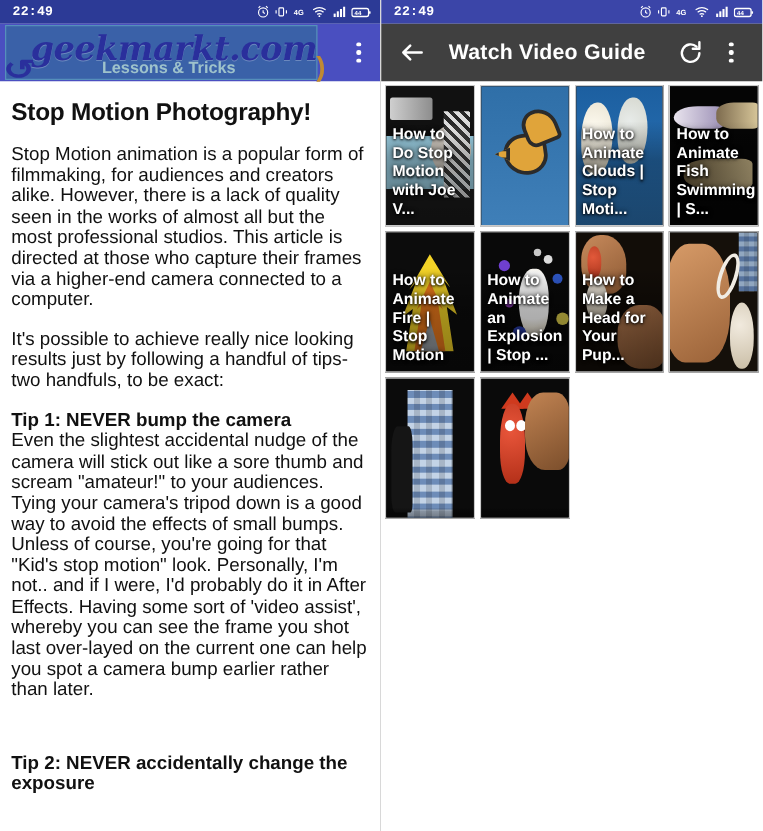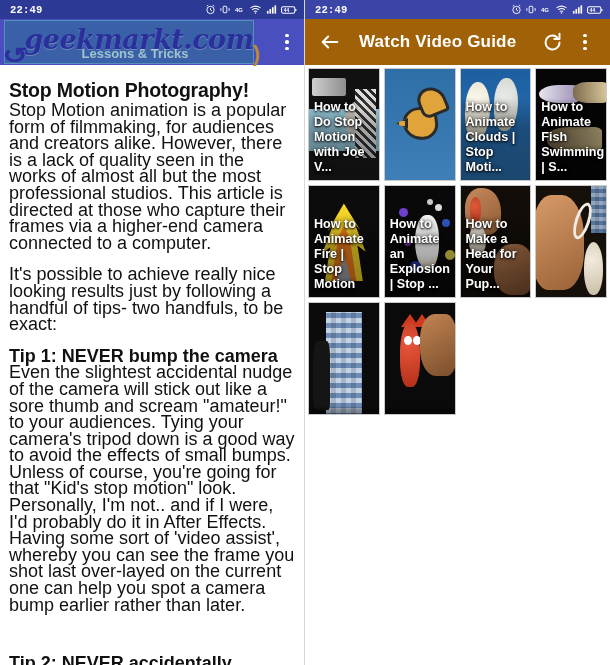--- a/index.html
+++ b/index.html
@@ -20,21 +20,21 @@
   }
   .statusbar.left-sb  { background:#2c3a96; }
   .statusbar.right-sb { background:#3b45a8; }
   .status-time { font-size:10.5px;font-family:Liberation Mono, monospace; }
   .status-icons { display:flex; align-items:center; gap:3px; }
   .sic { display:block; }
 
   
   .appbar { height:46px; width:100%; position:relative; display:flex; align-items:center; }
   .appbar.left-ab  { background:#4a4fc0; }
-  .appbar.right-ab { background:#a16207; padding:15px 8px; }
+  .appbar.right-ab { background:#404040; padding:15px 8px; }
 
   
   .ab-title-left {
     position:absolute; left:0; right:34px; top:0; bottom:0;
     display:flex; align-items:flex-end; justify-content:center;
     padding-bottom:4px;
     color:#ffffff; font-size:13px; font-weight:bold;
   }
   .wm-box {
     position:absolute; left:4px; top:1px; width:250px; height:44px;
@@ -71,22 +71,22 @@
     color:#fff; font-size:17px; font-weight:bold; letter-spacing:.2px;
     margin-left:12px; flex:1;
   }
   .refresh-btn { width:32px; height:46px; display:flex; align-items:center; justify-content:center; }
 
   
   .article {
     height:calc(665px - 19px - 46px);
     background:#ffffff; padding:14px 9px 0 9px; overflow:hidden;
   }
-  .art-h1 { font-size:19.5px; font-weight:bold; color:#111; letter-spacing:-.2px; }
-  .art-p  { font-size:18px; line-height:16.6px; color:#111; margin-bottom:15px; }
+  .art-h1 { font-size:19.5px; font-weight:bold; color:#111; margin-bottom:14px; letter-spacing:-.2px; }
+  .art-p  { font-size:15px; line-height:16.6px; color:#111; margin-bottom:15px; }
   .art-p.tight { margin-bottom:0; }
   .art-b  { font-weight:bold; }
   .art-gap { height:27px; }
 
   
   .grid-wrap {
     height:calc(665px - 19px - 46px);
     background:#ffffff; overflow:hidden;
   }
   .grid { display:grid; grid-template-columns:1fr 1fr 1fr 1fr; gap:4px; padding:3px; }

